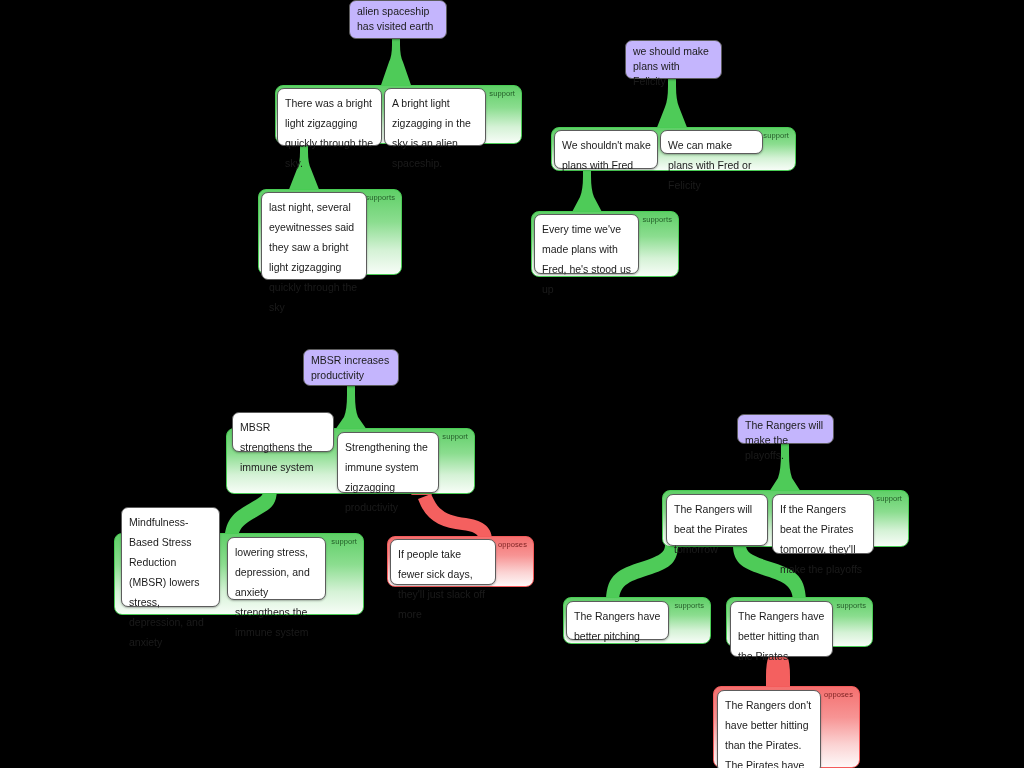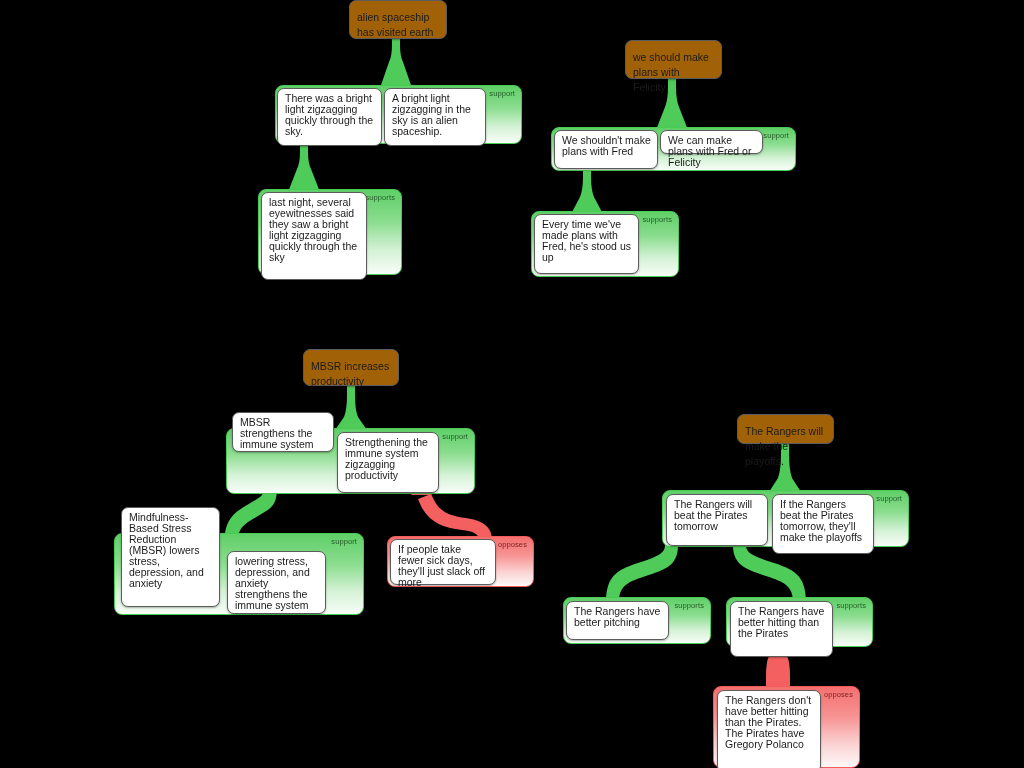--- a/index.html
+++ b/index.html
@@ -32,27 +32,27 @@
     height: 768px;
     pointer-events: none;
     z-index: 1;
   }
 
   
   .claim {
     position: absolute;
     z-index: 3;
     box-sizing: border-box;
-    background: #a16207;
+    background: #c4b5fd;
     border: 1px solid #5c5c5c;
     border-radius: 7px;
     color: #1b1b1b;
     font-size: 10.5px;
     line-height: 15px;
-    padding: 9px 7px 4px 7px;
+    padding: 3px 7px 4px 7px;
     box-shadow: 0 1px 2px rgba(0,0,0,0.35);
   }
 
   
   .group {
     position: absolute;
     z-index: 2;
     box-sizing: border-box;
     border-radius: 8px;
   }
@@ -79,21 +79,21 @@
   
   .card {
     position: absolute;
     z-index: 4;
     box-sizing: border-box;
     background: #ffffff;
     border: 1px solid #5c5c5c;
     border-radius: 7px;
     color: #1b1b1b;
     font-size: 10.5px;
-    line-height: 11px;
+    line-height: 20px;
     padding: 4px 6px 3px 7px;
     box-shadow: 0 1px 2px rgba(0,0,0,0.30);
   }
 
   .map-region { position: absolute; }
 </style>
 </head>
 <body>
 
 <div id="canvas">
@@ -191,21 +191,21 @@
     <div class="group support" style="left:226px;top:428px;width:249px;height:66px;">
       <span class="group-label">support</span>
     </div>
     <div class="card" style="left:232px;top:412px;width:102px;height:40px;">MBSR strengthens the immune system</div>
     <div class="card" style="left:337px;top:432px;width:102px;height:61px;">Strengthening the immune system zigzagging productivity</div>
 
     <div class="group support" style="left:114px;top:533px;width:250px;height:82px;">
       <span class="group-label">support</span>
     </div>
     <div class="card" style="left:121px;top:507px;width:99px;height:100px;">Mindfulness-Based Stress Reduction (MBSR) lowers stress, depression, and anxiety</div>
-    <div class="card" style="left:227px;top:551px;width:99px;height:63px;">lowering stress, depression, and anxiety strengthens the immune system</div>
+    <div class="card" style="left:227px;top:537px;width:99px;height:63px;">lowering stress, depression, and anxiety strengthens the immune system</div>
 
     <div class="group oppose" style="left:387px;top:536px;width:147px;height:51px;">
       <span class="group-label">opposes</span>
     </div>
     <div class="card" style="left:390px;top:539px;width:106px;height:46px;">If people take fewer sick days, they'll just slack off more</div>
   </div>
 
   <div class="map-region" style="left:0;top:0;width:1024px;height:768px;">
 
     <div class="claim" style="left:737px;top:414px;width:97px;height:30px;">The Rangers will make the playoffs.</div>

